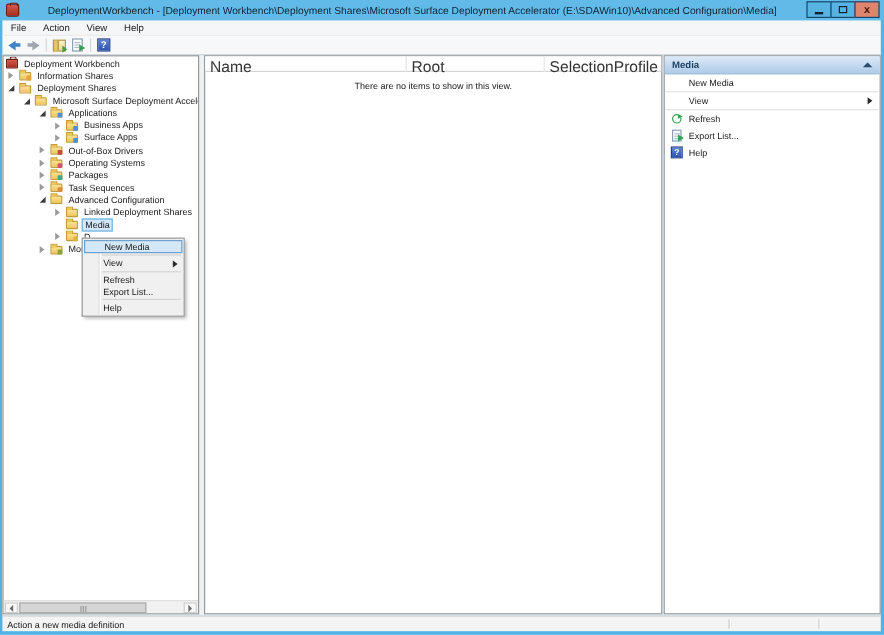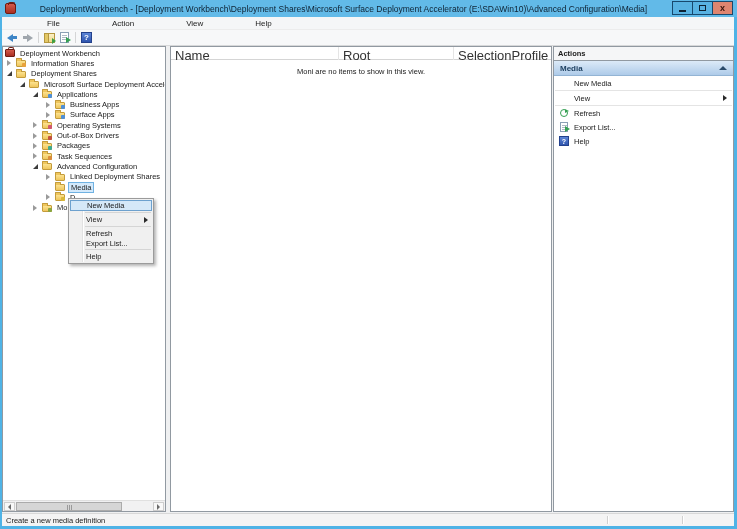--- a/index.html
+++ b/index.html
@@ -15,21 +15,21 @@
   #appicon::before { content:""; position:absolute; left:2px; top:-2px; width:5px; height:2px; border:1px solid #6E1D14; border-bottom:none; border-radius:2px 2px 0 0; }
   #title { width:100%; text-align:center; font-size:8.5px; color:#0E2233; padding:0 70px 0 20px; white-space:nowrap; overflow:hidden; }
   #wincontrols { position:absolute; right:4px; top:1px; display:flex; }
   .wbtn { width:21px; height:14px; border:1px solid #17486D; margin-left:-1px; display:flex; align-items:center; justify-content:center; background:#58B2E2; }
   .wbtn.close { background:#DE8570; }
   .glyph-min { width:7px; height:2px; background:#0E2233; margin-top:5px; }
   .glyph-max { width:7px; height:6px; border:1.5px solid #0E2233; background:transparent; }
   .glyph-close { font-size:9px; font-weight:bold; color:#3B140C; line-height:1; }
   
   #menubar { position:absolute; left:2px; top:17px; width:732px; height:13px; background:#F5F6F7; display:flex; align-items:center; border-bottom:1px solid #ECECEC; }
-  .menuitem { padding:0 7px; font-size:8px; color:#222; height:13px; display:flex; align-items:center;margin-left:38px; }
+  .menuitem { padding:0 7px; font-size:8px; color:#222; height:13px; display:flex; align-items:center; }
   
   #toolbar { position:absolute; left:2px; top:30px; width:732px; height:16px; background:#F7F8F9; border-bottom:1px solid #D7D8D9; display:flex; align-items:center; padding-left:3px; }
   .tbtn { width:15px; height:14px; display:flex; align-items:center; justify-content:center; }
   .tsep { width:1px; height:11px; background:#D4D5D6; margin:0 3px; }
   .arrow-back { position:relative; width:11px; height:8px; }
   .arrow-back::before { content:""; position:absolute; left:0; top:0; border-top:4px solid transparent; border-bottom:4px solid transparent; border-right:6px solid #3D85C6; }
   .arrow-back::after { content:""; position:absolute; left:5px; top:2.5px; width:5px; height:3px; background:#3D85C6; }
   .arrow-fwd { position:relative; width:11px; height:8px; }
   .arrow-fwd::before { content:""; position:absolute; right:0; top:0; border-top:4px solid transparent; border-bottom:4px solid transparent; border-left:6px solid #9FA6AD; }
   .arrow-fwd::after { content:""; position:absolute; left:1px; top:2.5px; width:5px; height:3px; background:#9FA6AD; }
@@ -190,27 +190,27 @@
           <span class="fold f-apps"></span>
           <span class="tlabel">Business Apps</span>
         </div>
         <div class="trow lv4">
           <span class="arr col"></span>
           <span class="fold f-apps"></span>
           <span class="tlabel">Surface Apps</span>
         </div>
         <div class="trow lv3">
           <span class="arr col"></span>
+          <span class="fold f-drv"></span>
+          <span class="tlabel">Out-of-Box Drivers</span>
+        </div>
+        <div class="trow lv3">
+          <span class="arr col"></span>
           <span class="fold f-os"></span>
           <span class="tlabel">Operating Systems</span>
-        </div>
-        <div class="trow lv3">
-          <span class="arr col"></span>
-          <span class="fold f-drv"></span>
-          <span class="tlabel">Out-of-Box Drivers</span>
         </div>
         <div class="trow lv3">
           <span class="arr col"></span>
           <span class="fold f-pkg"></span>
           <span class="tlabel">Packages</span>
         </div>
         <div class="trow lv3">
           <span class="arr col"></span>
           <span class="fold f-ts"></span>
           <span class="tlabel">Task Sequences</span>
@@ -247,25 +247,24 @@
         <div class="sbtn right"></div>
       </div>
     </div>
 
     <div class="pane" id="listpane">
       <div id="listheader">
         <div class="lcol c0">Name</div>
         <div class="lcol c1">Root</div>
         <div class="lcol c2">SelectionProfile</div>
       </div>
-      <div id="emptymsg">Moni are no items to show in this view.</div>
+      <div id="emptymsg">There are no items to show in this view.</div>
     </div>
 
     <div class="pane" id="actionspane">
-      <div id="actionsheader">Actions</div>
       <div id="mediabar">
         <span class="sect-label">Media</span>
         <span class="tri-up"></span>
       </div>
       <div class="aitem">
         <span class="alabel">New Media</span>
       </div>
       <div class="asep"></div>
       <div class="aitem">
         <span class="alabel">View</span>
@@ -309,18 +308,18 @@
     <div class="citem citem-mid">
       <span>Export List...</span>
     </div>
     <div class="csep"></div>
     <div class="citem">
       <span>Help</span>
     </div>
   </div>
 
   <div id="statusbar">
-    <div id="statustext">Create a new media definition</div>
+    <div id="statustext">Action a new media definition</div>
     <div class="ssep" style="left:605px;"></div>
     <div class="ssep" style="left:680px;"></div>
   </div>
 
 </div>
 
 </body></html>

